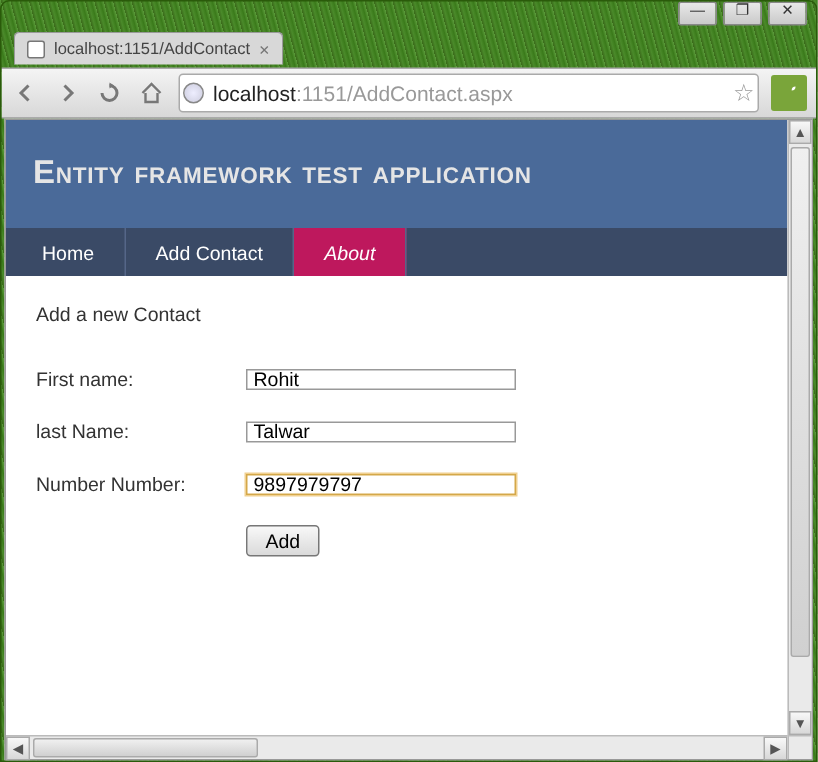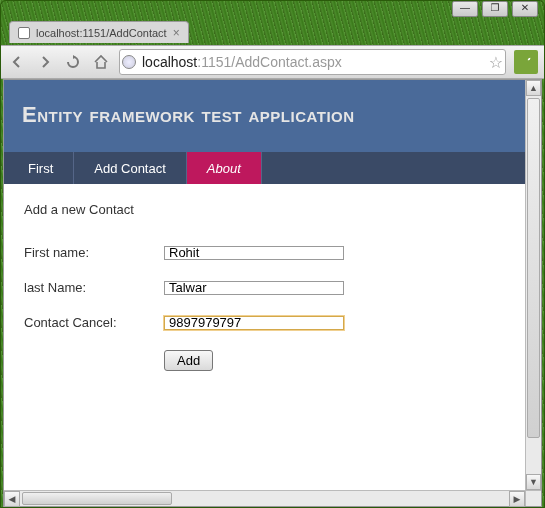--- a/index.html
+++ b/index.html
@@ -339,40 +339,40 @@
   </div>
 
   <div class="viewport">
     <div class="page-scroll">
 
       <div class="page-header">
         <h1>Entity framework test application</h1>
       </div>
 
       <div class="nav">
-        <a>First</a>
+        <a>Home</a>
         <a>Add Contact</a>
         <a>About</a>
       </div>
 
       <div class="content">
         <div class="subtitle">Add a new Contact</div>
 
         <div class="form-row">
           <label>First name:</label>
           <input type="text" value="Rohit" style="">
         </div>
 
         <div class="form-row">
           <label>last Name:</label>
           <input type="text" value="Talwar" style="">
         </div>
 
         <div class="form-row">
-          <label>Contact Cancel:</label>
+          <label>Number Number:</label>
           <input type="text" class="focused" value="9897979797" style="">
         </div>
 
         <div class="buttons">
           <button>Add</button>
         </div>
       </div>
 
     </div>
 

